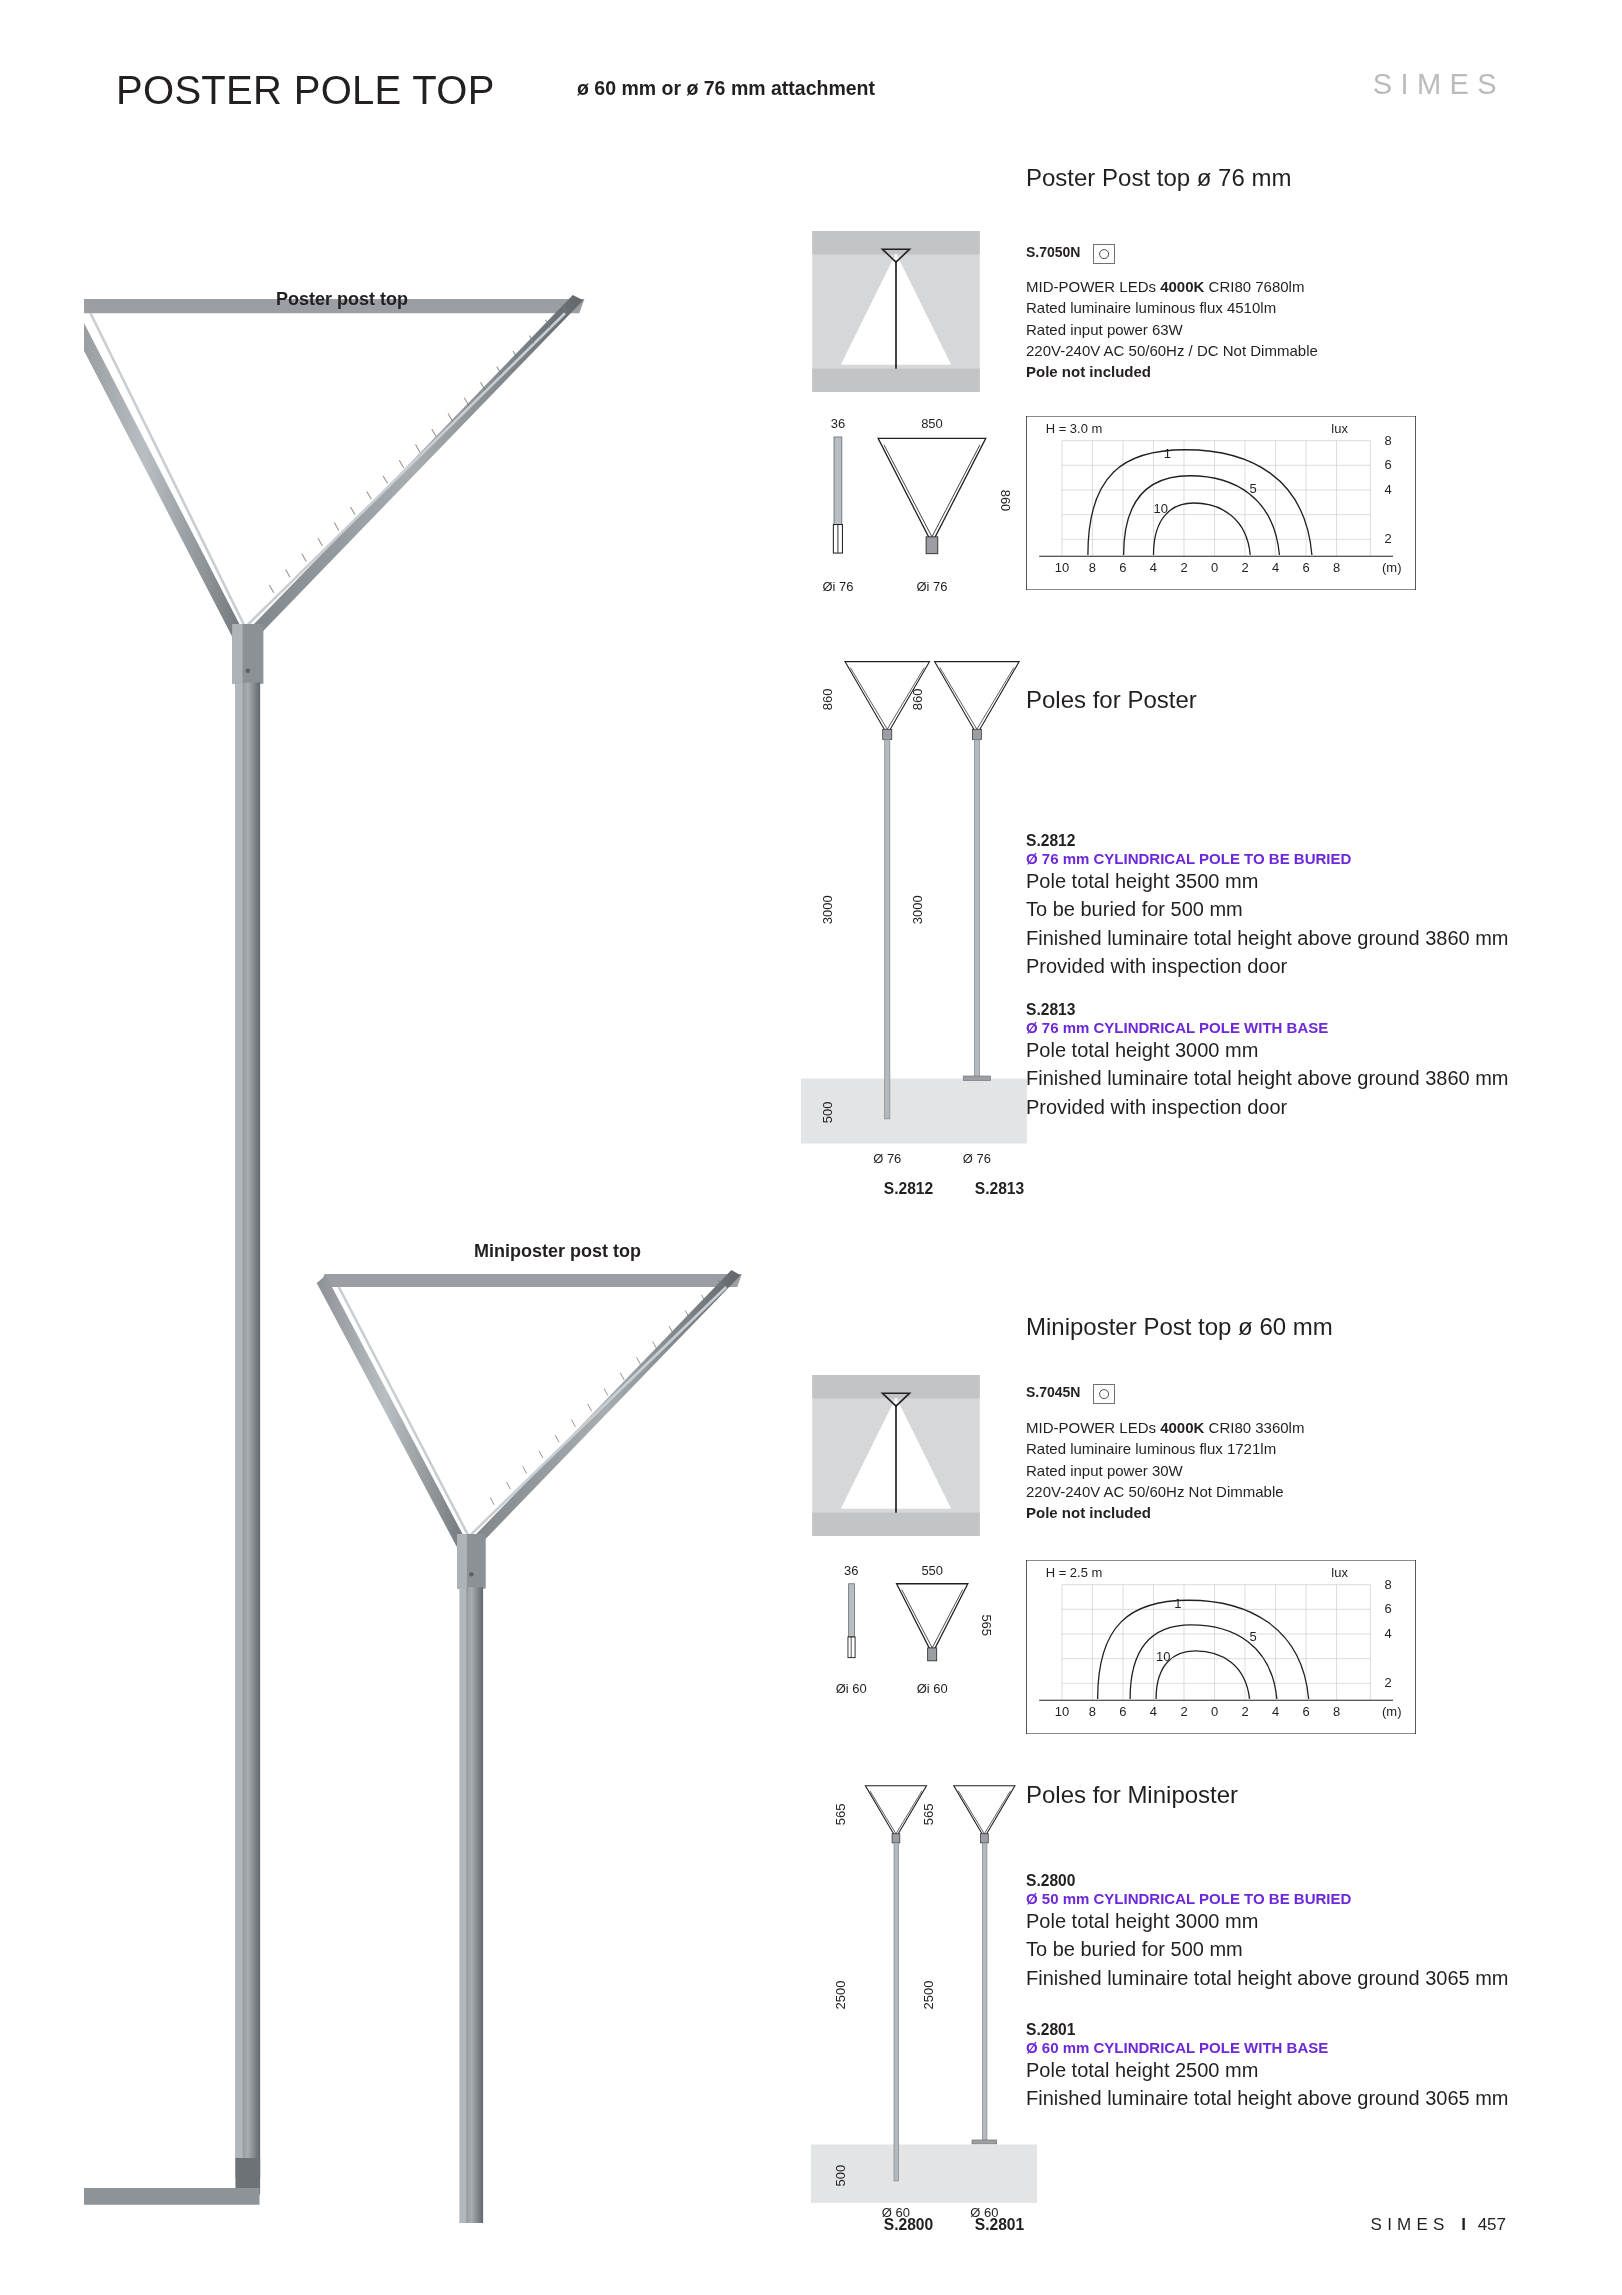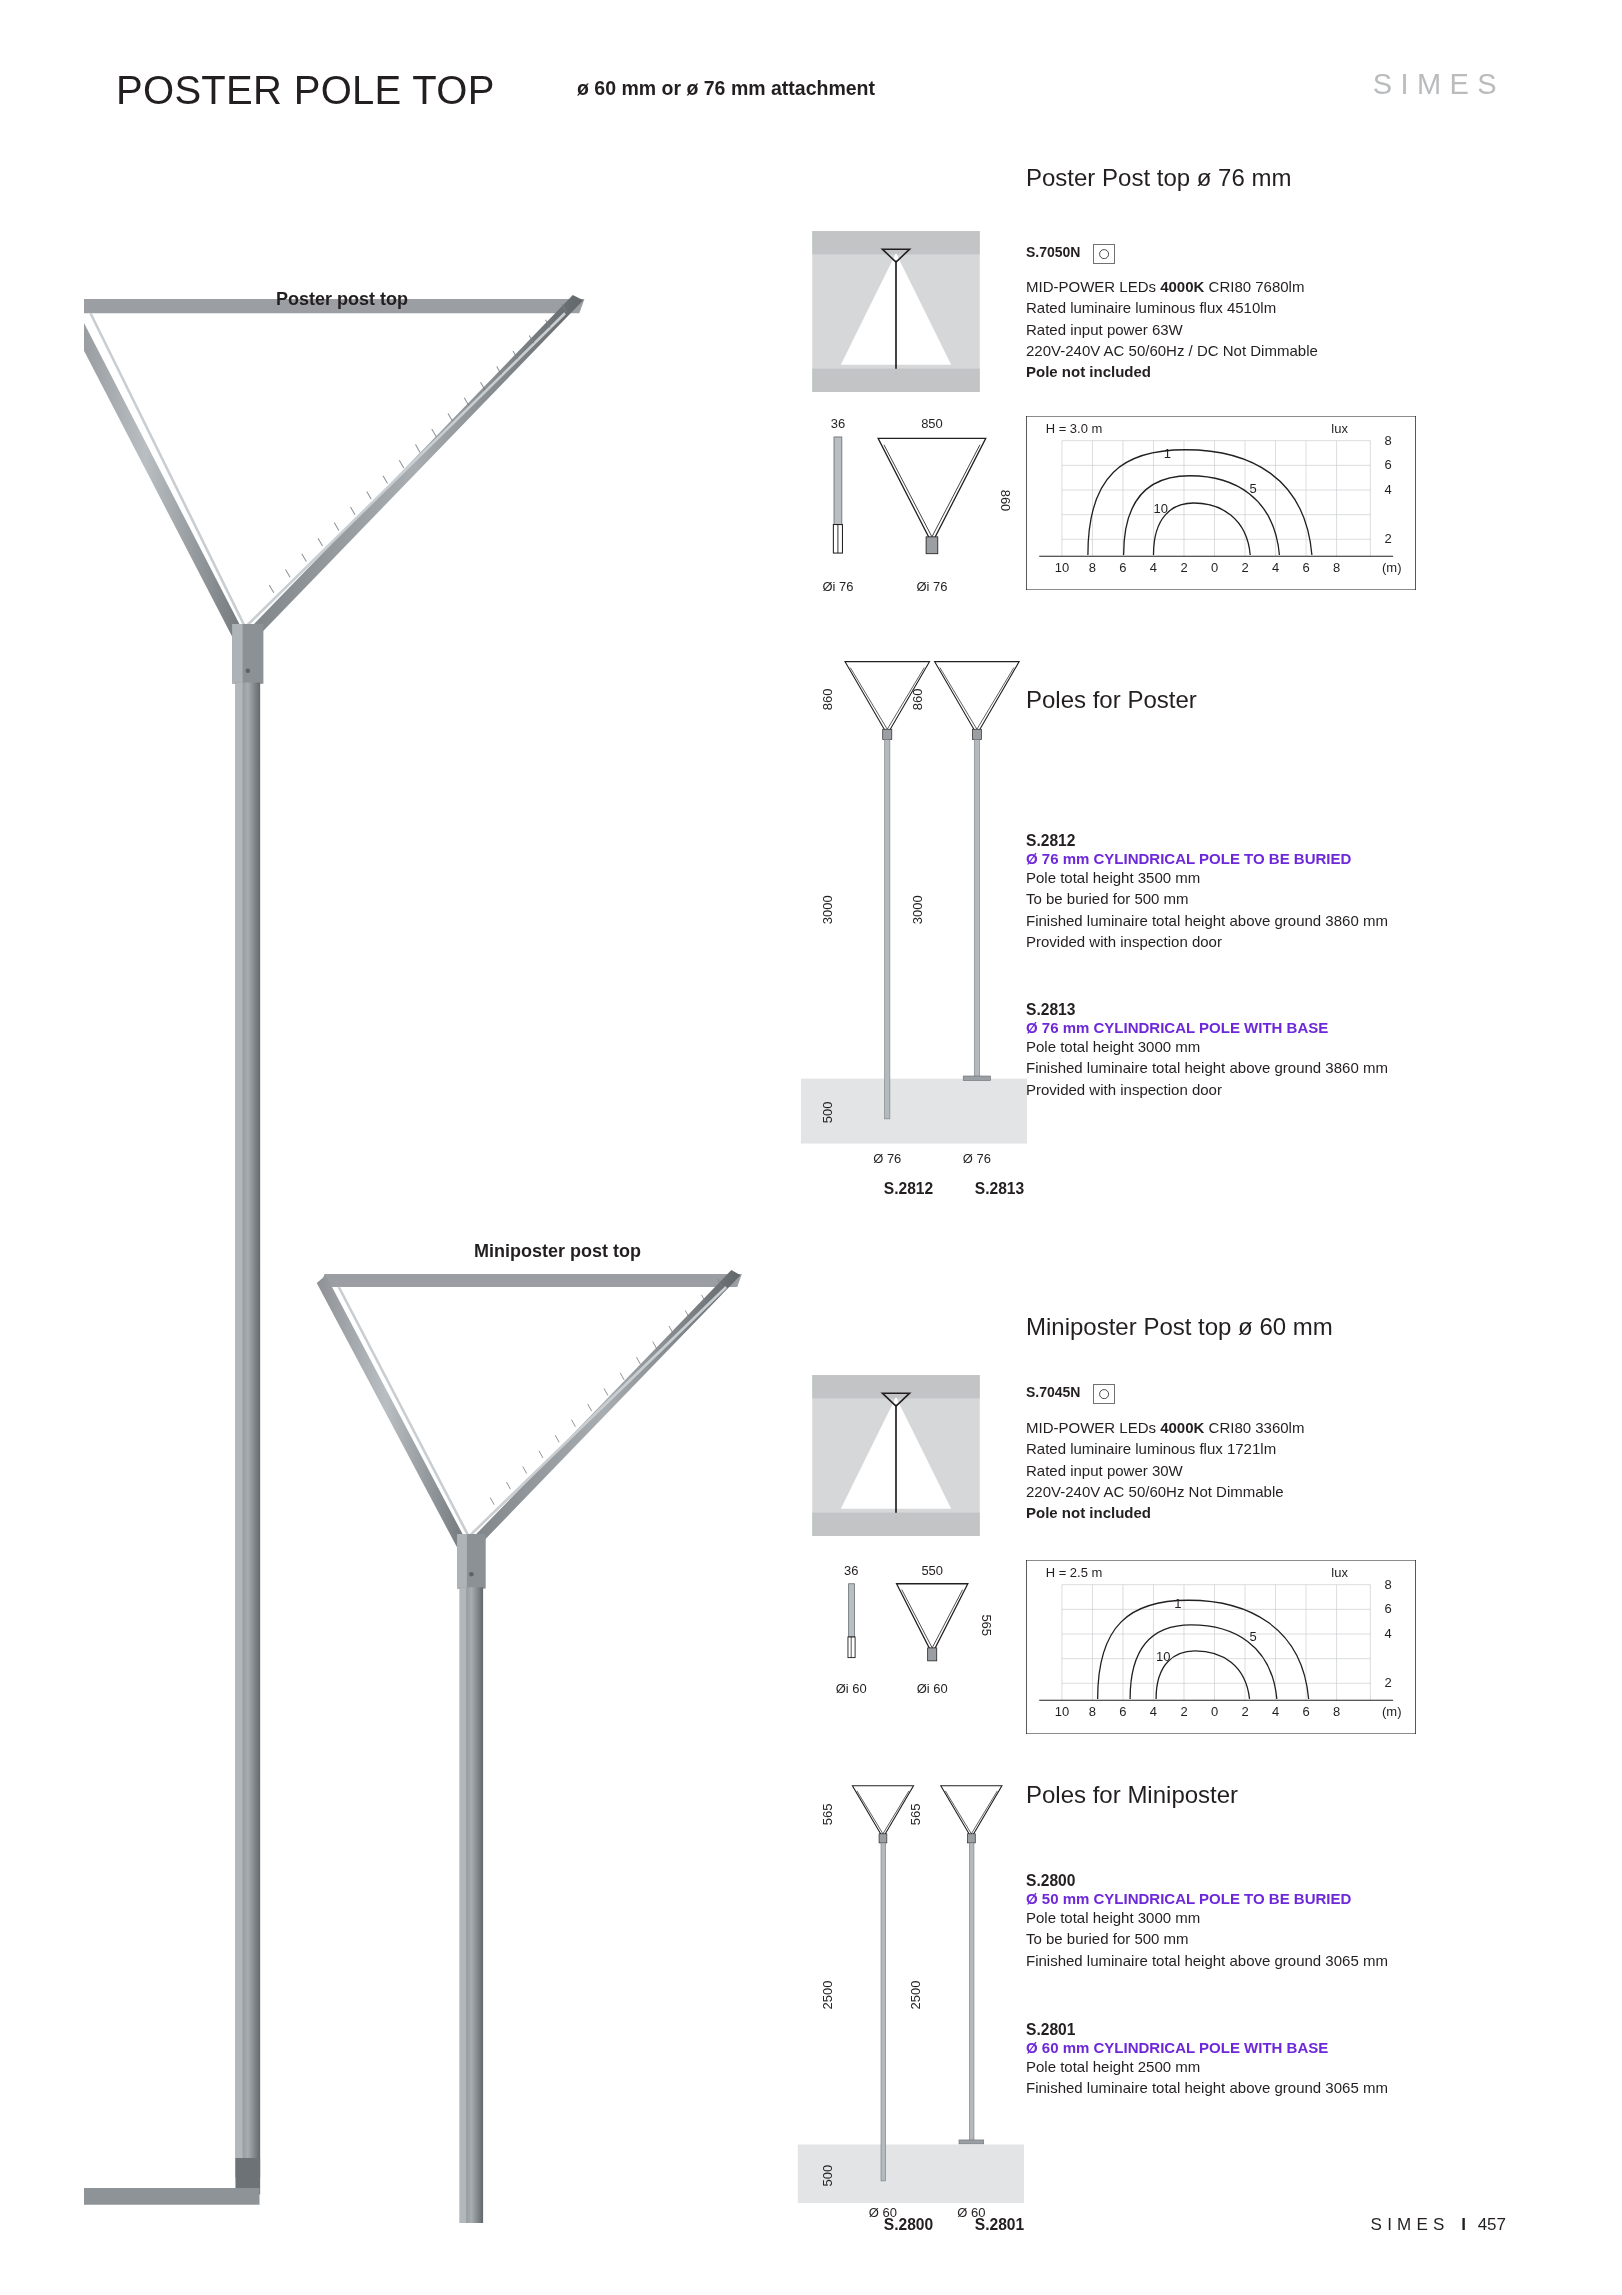--- a/index.html
+++ b/index.html
@@ -51,21 +51,21 @@
     display:inline-block; width:22px; height:19.5px; border:0.6px solid #6f7072;
     margin-left:9px; position:relative; vertical-align:middle;
   }
   .badge::after {
     content:""; position:absolute; left:50%; top:50%; width:7.8px; height:7.8px;
     border:0.6px solid #4a4b4d; border-radius:50%; transform:translate(-50%,-50%);
   }
 
   .block-title { font-size:15.6px; font-weight:700; color:#231f20; }
   .block-sub { font-size:15px; font-weight:700; color:#6d28d9; }
-  .block-body { font-size:15px; line-height:1.42; color:#231f20; }
+  .block-body { font-size:20px; line-height:1.42; color:#231f20; }
 
   .dim { font-size:20px; fill:#231f20; }
   .name-txt { font-size:15.6px; font-weight:700; color:#231f20; }
 
   
   .footer {
     position:absolute; right:117px; bottom:60px;
     font-size:17px; letter-spacing:5.2px; color:#231f20;
     display:flex; align-items:center; gap:11.7px; white-space:nowrap;
   }
@@ -402,21 +402,21 @@
         <text x="337" y="240" class="dim" text-anchor="middle" font-family="Liberation Sans, sans-serif" font-size="17">2</text>
         <text x="384" y="240" class="dim" text-anchor="middle" font-family="Liberation Sans, sans-serif" font-size="17">4</text>
         <text x="431" y="240" class="dim" text-anchor="middle" font-family="Liberation Sans, sans-serif" font-size="17">6</text>
         <text x="478" y="240" class="dim" text-anchor="middle" font-family="Liberation Sans, sans-serif" font-size="17">8</text>
         <text x="548" y="240" class="dim" font-family="Liberation Sans, sans-serif" font-size="16">(m)</text>
       </svg>
     </div>
 
     <div style="position:absolute; left:253px; top:1781px;" class="sect-title">Poles for Miniposter</div>
 
-    <div style="position:absolute; left:17px; top:1774px;">
+    <div style="position:absolute; left:30px; top:1774px;">
       <svg width="234" height="455" viewBox="0 0 360 700">
         <rect x="12" y="570" width="348" height="90" fill="#e2e4e6"></rect>
 
         <polygon points="96,18 190,18 143,98" fill="#ffffff" stroke="#231f20" stroke-width="1.7"></polygon>
         <polyline points="103,26 143,92 183,26" fill="none" stroke="#231f20" stroke-width="1.1"></polyline>
         <rect x="137" y="92" width="12" height="14" fill="#9b9fa3" stroke="#231f20" stroke-width="1"></rect>
         <rect x="140" y="106" width="7" height="520" fill="#b4b9bd" stroke="#7b8084" stroke-width="1"></rect>
         <text x="64" y="62" class="dim" text-anchor="middle" font-family="Liberation Sans, sans-serif" transform="rotate(-90 64 62)">565</text>
         <text x="64" y="340" class="dim" text-anchor="middle" font-family="Liberation Sans, sans-serif" transform="rotate(-90 64 340)">2500</text>
         <text x="64" y="618" class="dim" text-anchor="middle" font-family="Liberation Sans, sans-serif" transform="rotate(-90 64 618)">500</text>

